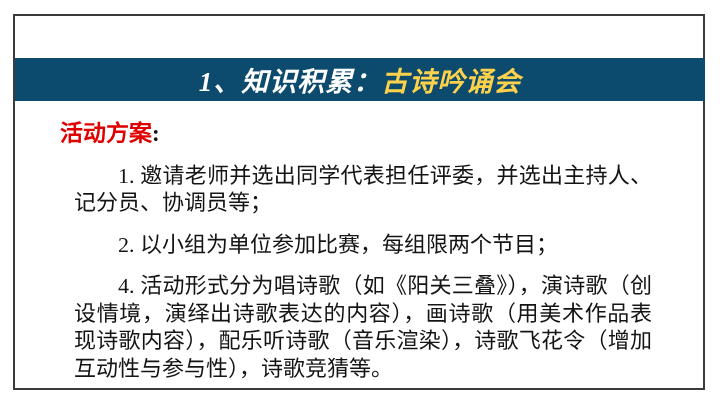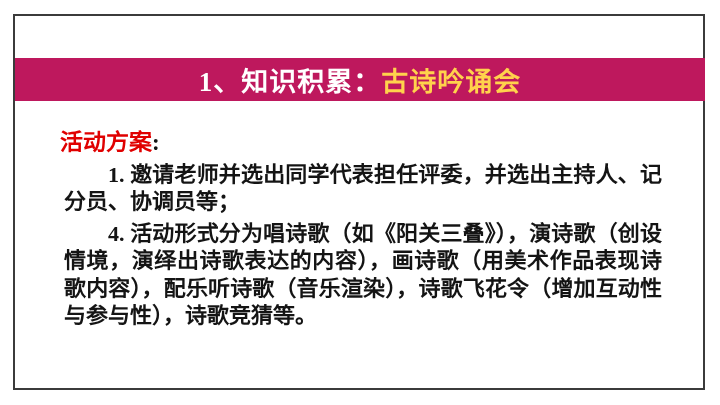--- a/index.html
+++ b/index.html
@@ -35,71 +35,72 @@
     letter-spacing: 1px;
     white-space: nowrap;
     margin-top: 48px;
   }
   .section-banner {
     position: absolute;
     left: 15px;
     top: 58px;
     width: 690px;
     height: 43px;
-    background: #be185d;
+    background: #0c4a6e;
     display: flex;
     align-items: center;
     justify-content: center;
     font-size: 27px;
     font-weight: bold;
     letter-spacing: 1px;
     white-space: nowrap;
+    font-style: italic;
   }
   .banner-number-label { color: #ffffff; }
   .banner-topic { color: #FFD24C; text-align: center; }
   .content-block {
     position: absolute;
     left: 60px;
-    top: 129px;
+    top: 120px;
     width: 606px;
     font-size: 22px;
     line-height: 27.5px;
     color: #141414;
   }
   .content-heading-line {
     white-space: nowrap;
   }
   .content-heading {
     color: #E00000;
     font-weight: bold;
     font-size: 23px;
   }
   .content-heading-colon {
     color: #111111;
     font-weight: bold;
     font-size: 23px;
   }
   .activity-item {
-    margin: 4px;
+    margin: 14px;
     text-indent: 2em;
     text-align: justify;
-    font-weight: bold;
   }
 </style>
 </head>
 <body>
 
 <div class="slide-frame"></div>
 
 <div class="slide-title">《古诗苑漫步》</div>
 
 <div class="section-banner">
   <span class="banner-number-label">1、知识积累：</span>
     <span class="banner-topic">古诗吟诵会</span>
 </div>
 
 <div class="content-block">
   <div class="content-heading-line">
     <span class="content-heading">活动方案</span><span class="content-heading-colon">:</span>
   </div>
   <p class="activity-item">1. 邀请老师并选出同学代表担任评委，并选出主持人、记分员、协调员等；</p>
+  <p class="activity-item">2. 以小组为单位参加比赛，每组限两个节目；</p>
   <p class="activity-item">4. 活动形式分为唱诗歌（如《阳关三叠》），演诗歌（创设情境，演绎出诗歌表达的内容），画诗歌（用美术作品表现诗歌内容），配乐听诗歌（音乐渲染），诗歌飞花令（增加互动性与参与性），诗歌竞猜等。</p>
 </div>
 
 </body></html>

